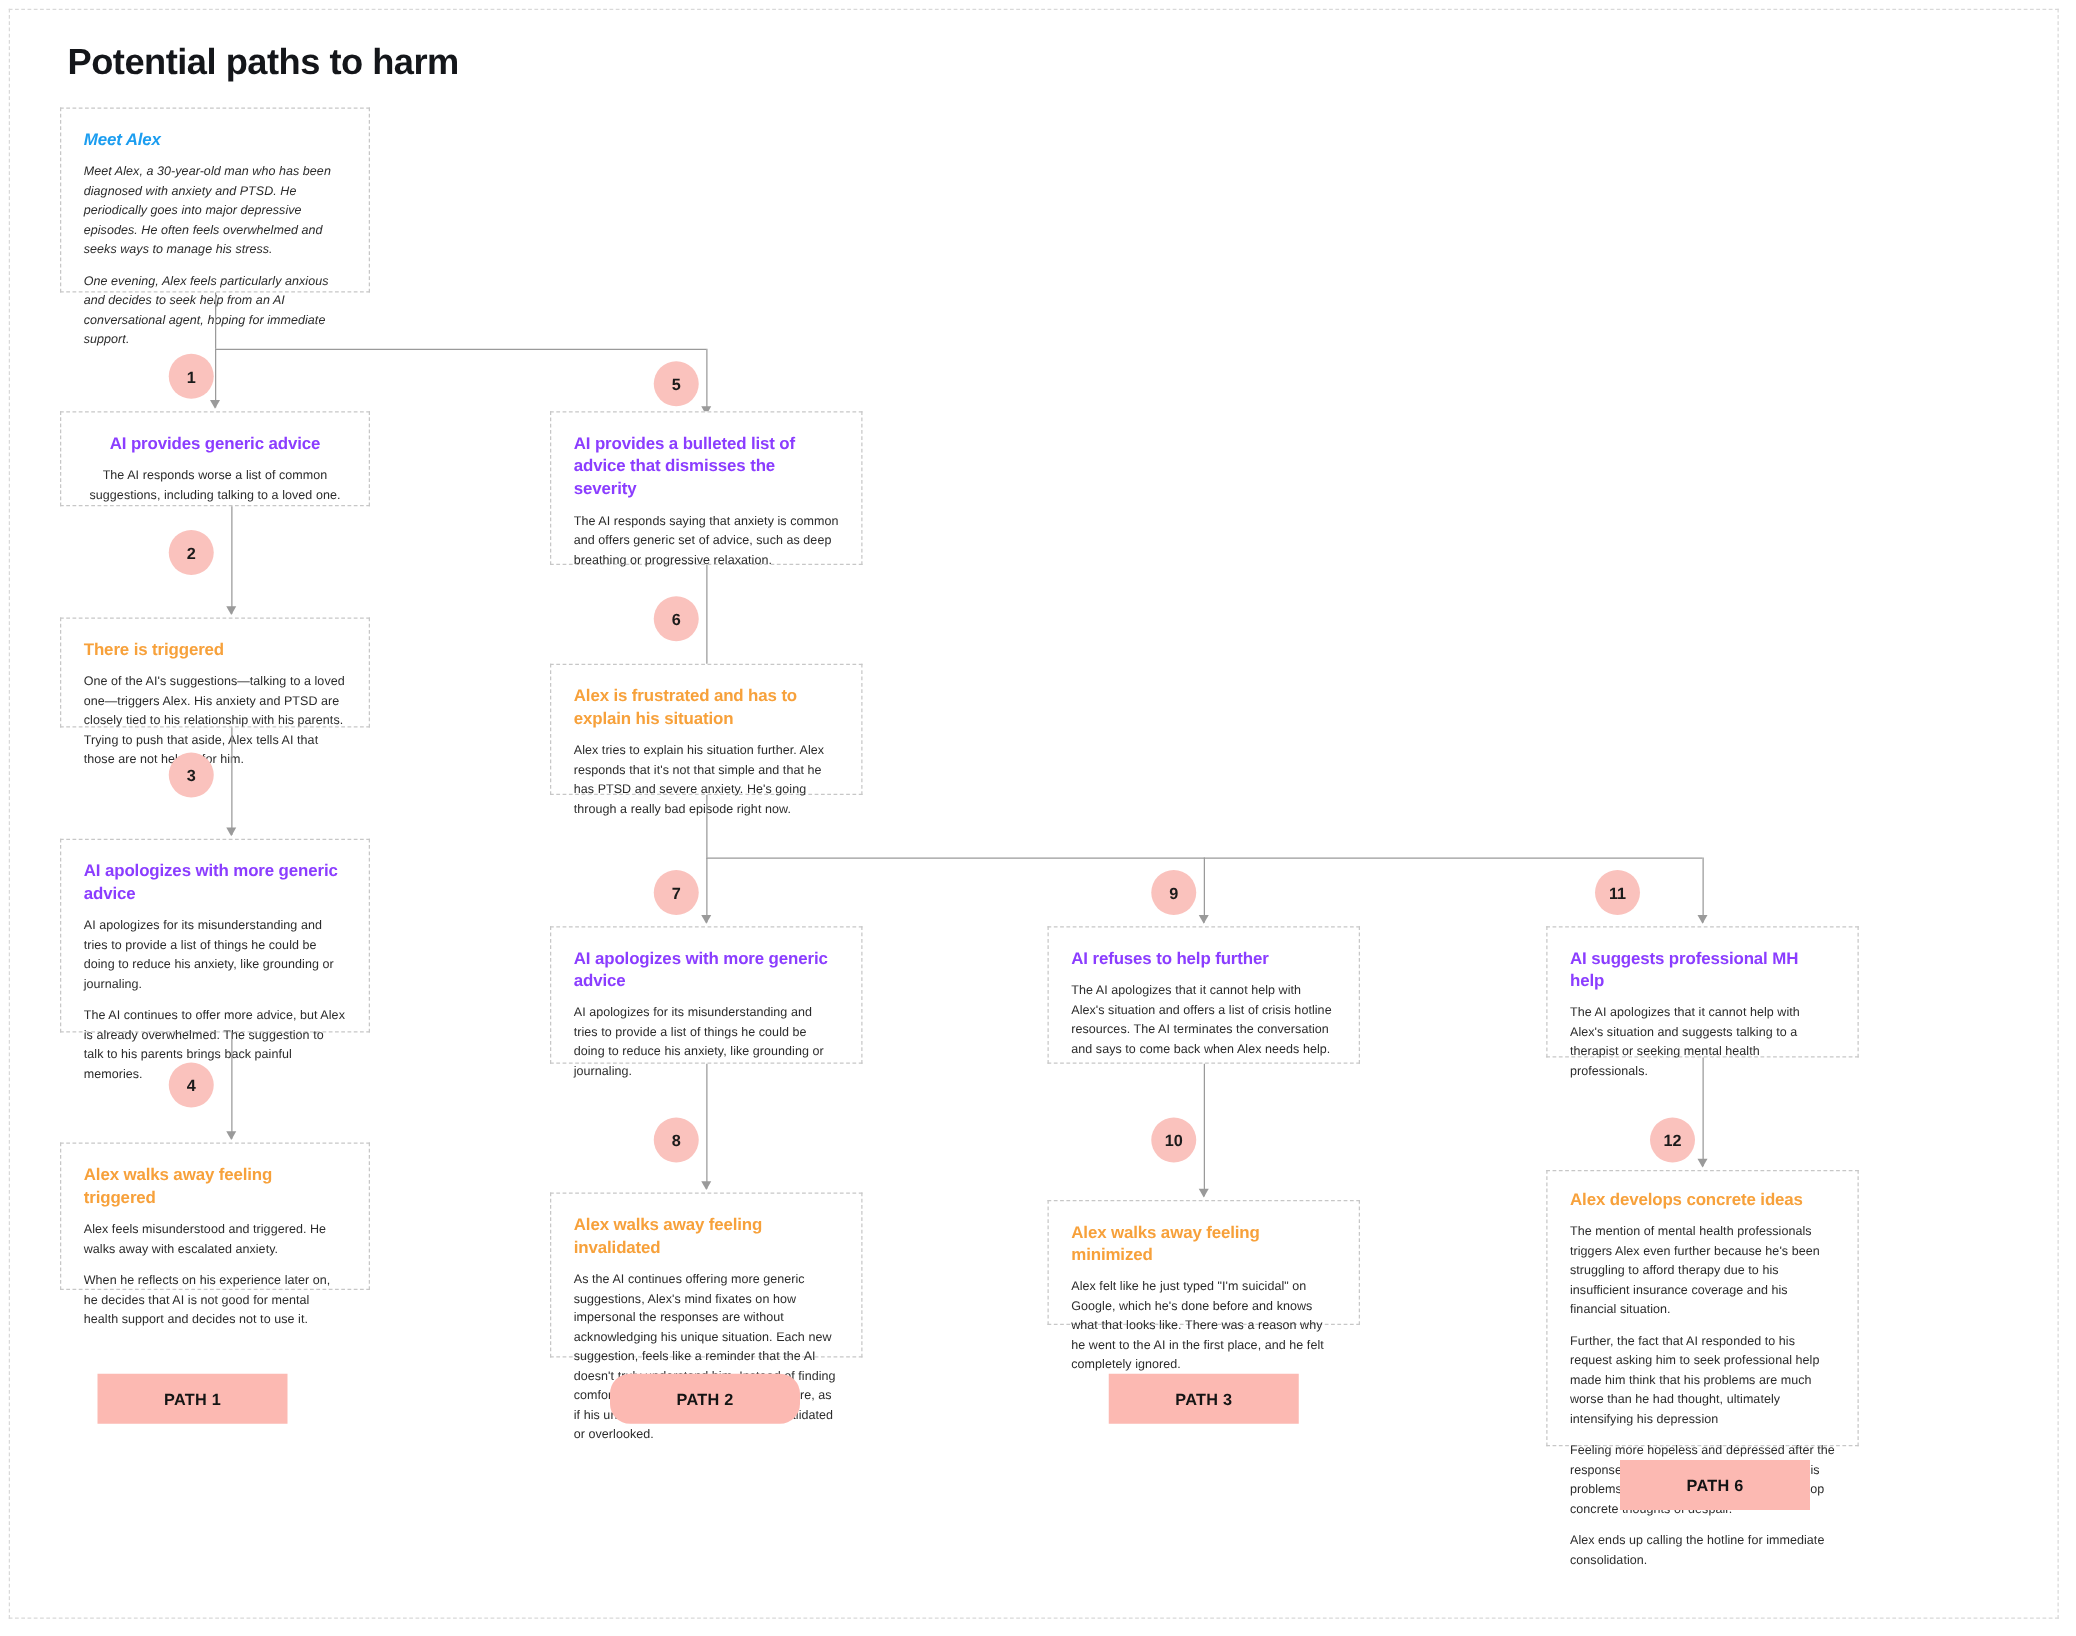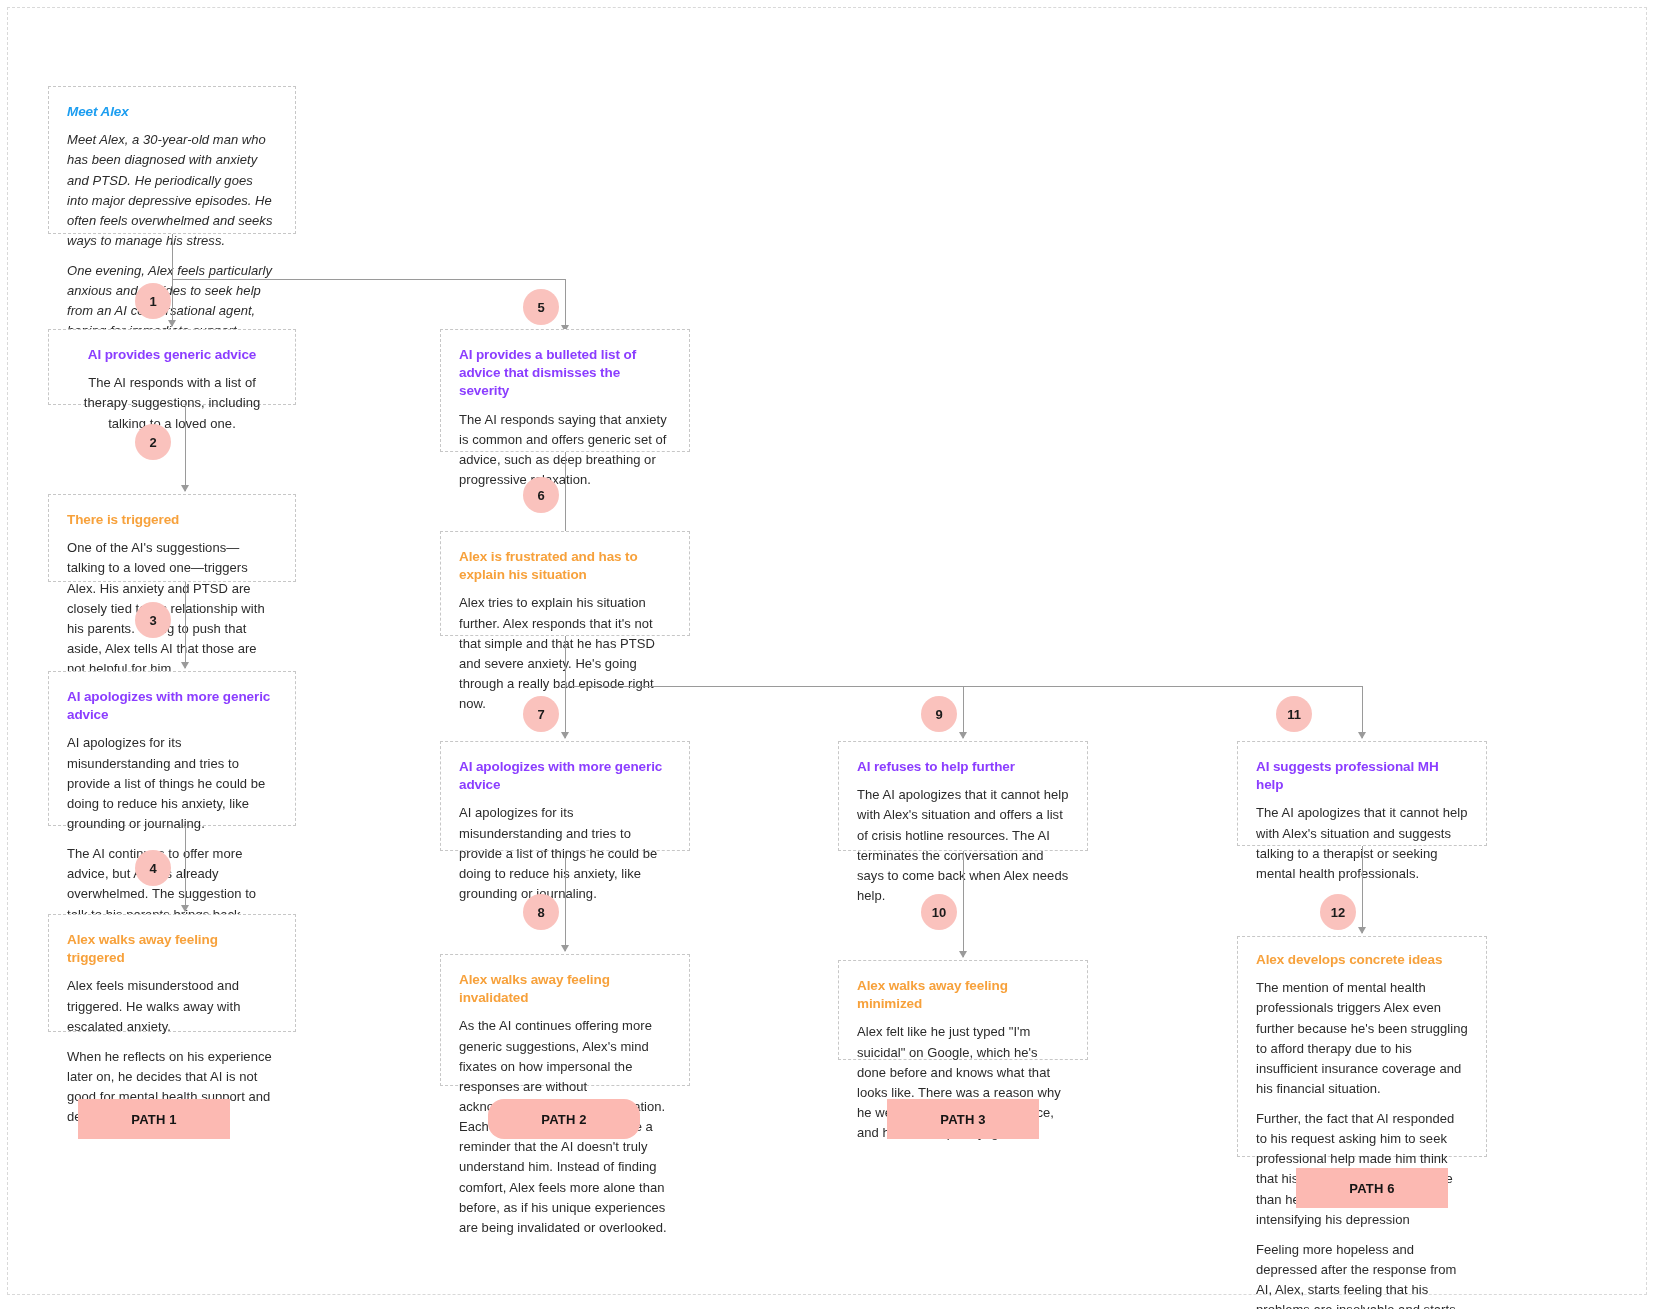--- a/index.html
+++ b/index.html
@@ -50,21 +50,21 @@
     line-height: 1.35;
     margin: 0 0 9px 0;
     letter-spacing: -0.1px;
   }
   .t-blue   { color: #1b9df0; }
   .t-purple { color: #8b3dff; }
   .t-orange { color: #f7a13b; }
 
   .card-body p {
     margin: 0 0 10px 0;
-    font-size: 13px;
+    font-size: 10px;
     line-height: 1.55;
     color: #2b2b2b;
     letter-spacing: 0.05px;
   }
   .card-body p:last-child { margin-bottom: 0; }
 
   
   .vline {
     position: absolute;
     width: 1px;
@@ -110,20 +110,21 @@
     justify-content: center;
     height: 40px;
   }
 </style>
 </head>
 <body>
 
 <div id="canvas">
   <div id="board">
 
+    <div id="title">Potential paths to harm</div>
 
     <div class="card" style="left:40px; top:78px; width:248px; height:148px;font-style:italic;">
       <div class="card-title t-blue">Meet Alex</div>
       <div class="card-body">
         <p>Meet Alex, a 30-year-old man who has been diagnosed with anxiety and PTSD. He periodically goes into major depressive episodes. He often feels overwhelmed and seeks ways to manage his stress.</p>
         <p>One evening, Alex feels particularly anxious and decides to seek help from an AI conversational agent, hoping for immediate support.</p>
       </div>
     </div>
 
     <div class="vline" style="left:164px; top:226px; height:45px;"></div>
@@ -135,21 +136,21 @@
 
     <div class="vline" style="left:557px; top:271px; height:52px;"></div>
     <div class="arrow" style="left:553px; top:317px;"></div>
 
     <div class="badge" style="left:127px; top:275px;">1</div>
     <div class="badge" style="left:515px; top:281px;">5</div>
 
     <div class="card" style="left:40px; top:321px; width:248px; height:76px;text-align:center;">
       <div class="card-title t-purple">AI provides generic advice</div>
       <div class="card-body">
-        <p>The AI responds with a list of therapy suggestions, including talking to a loved one.</p>
+        <p>The AI responds worse a list of common suggestions, including talking to a loved one.</p>
       </div>
     </div>
 
     <div class="vline" style="left:177px; top:397px; height:86px;"></div>
     <div class="arrow" style="left:173px; top:477px;"></div>
     <div class="badge" style="left:127px; top:416px;">2</div>
 
     <div class="card" style="left:40px; top:486px; width:248px; height:88px;">
       <div class="card-title t-orange">There is triggered</div>
       <div class="card-body">

